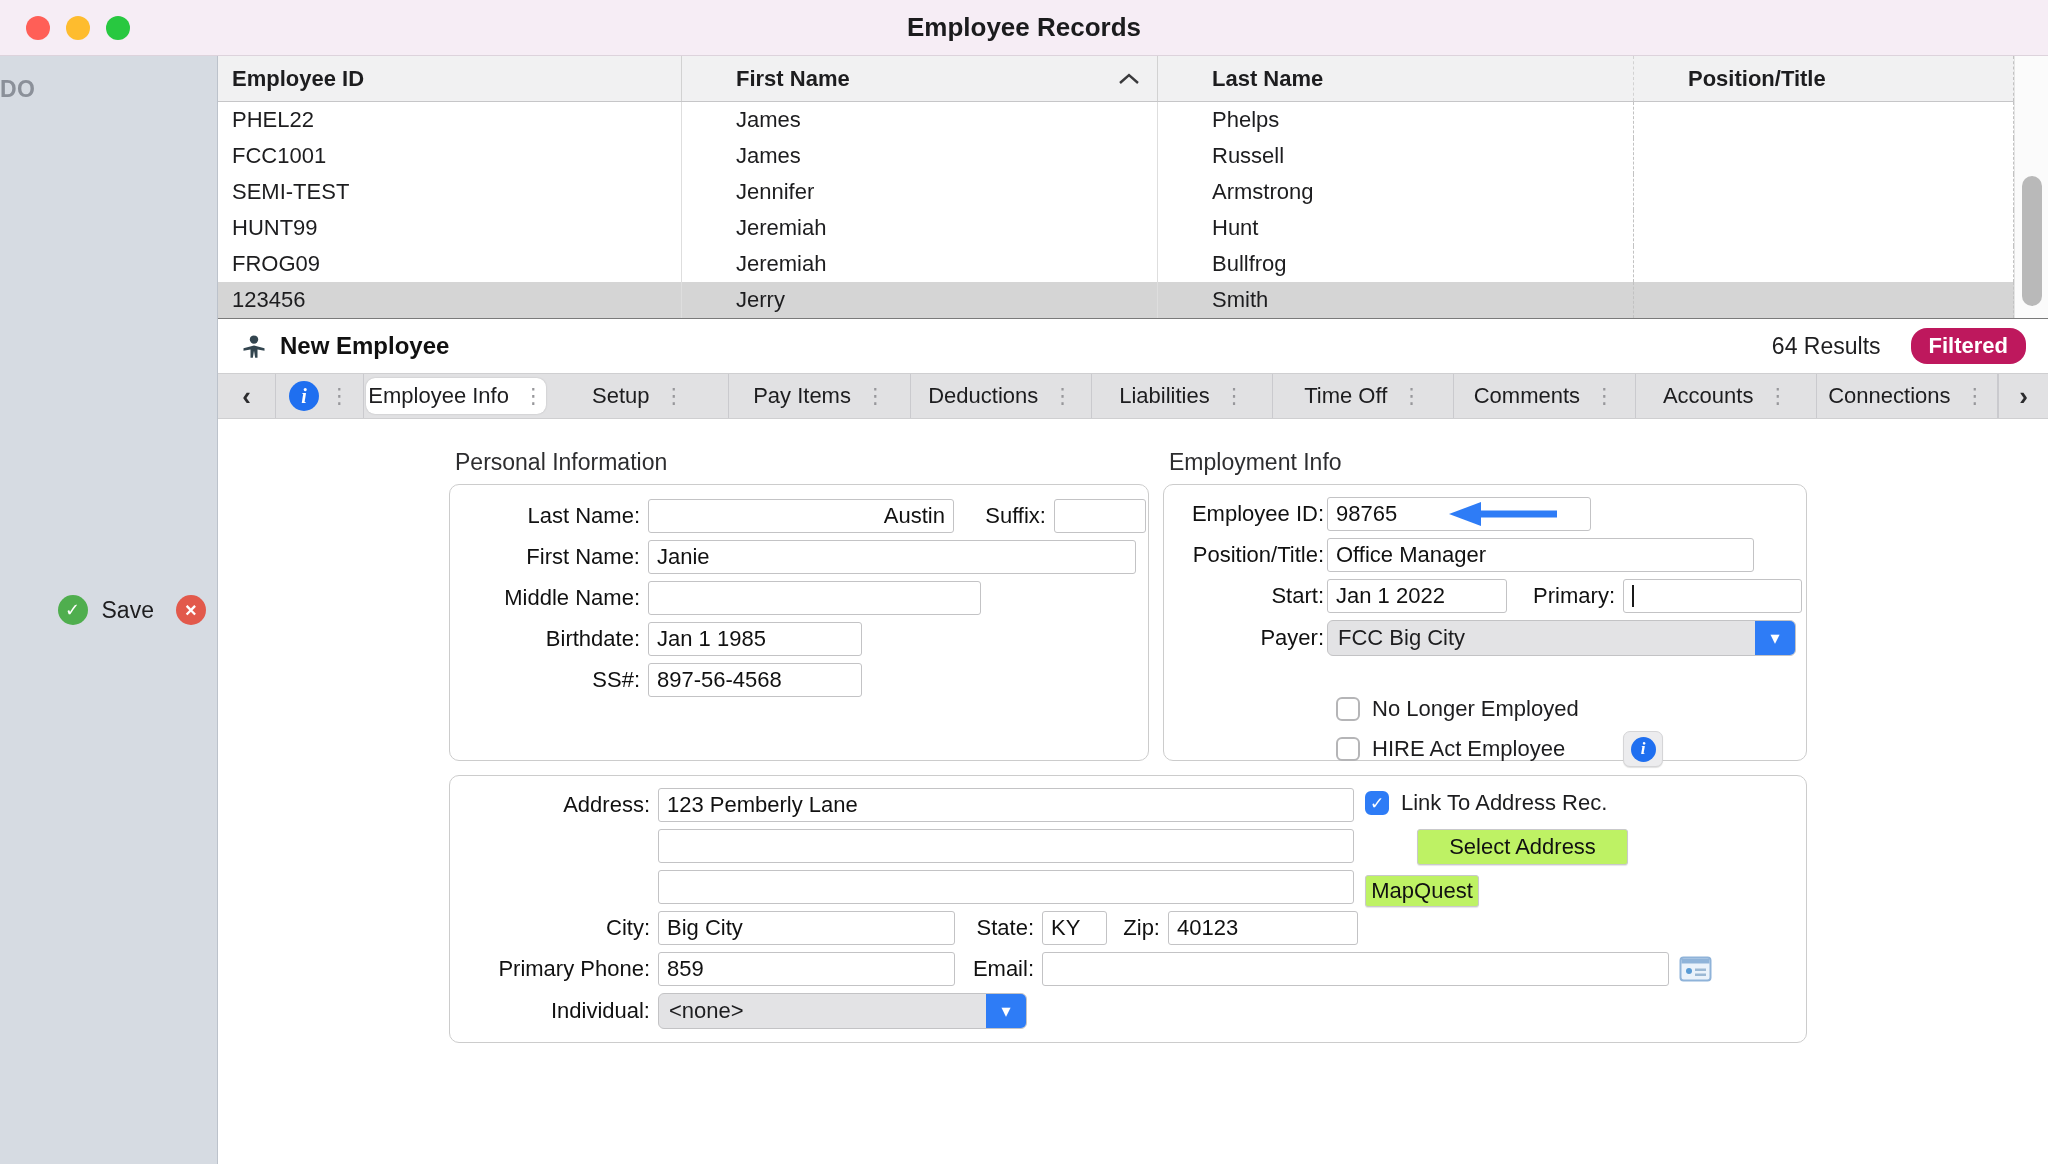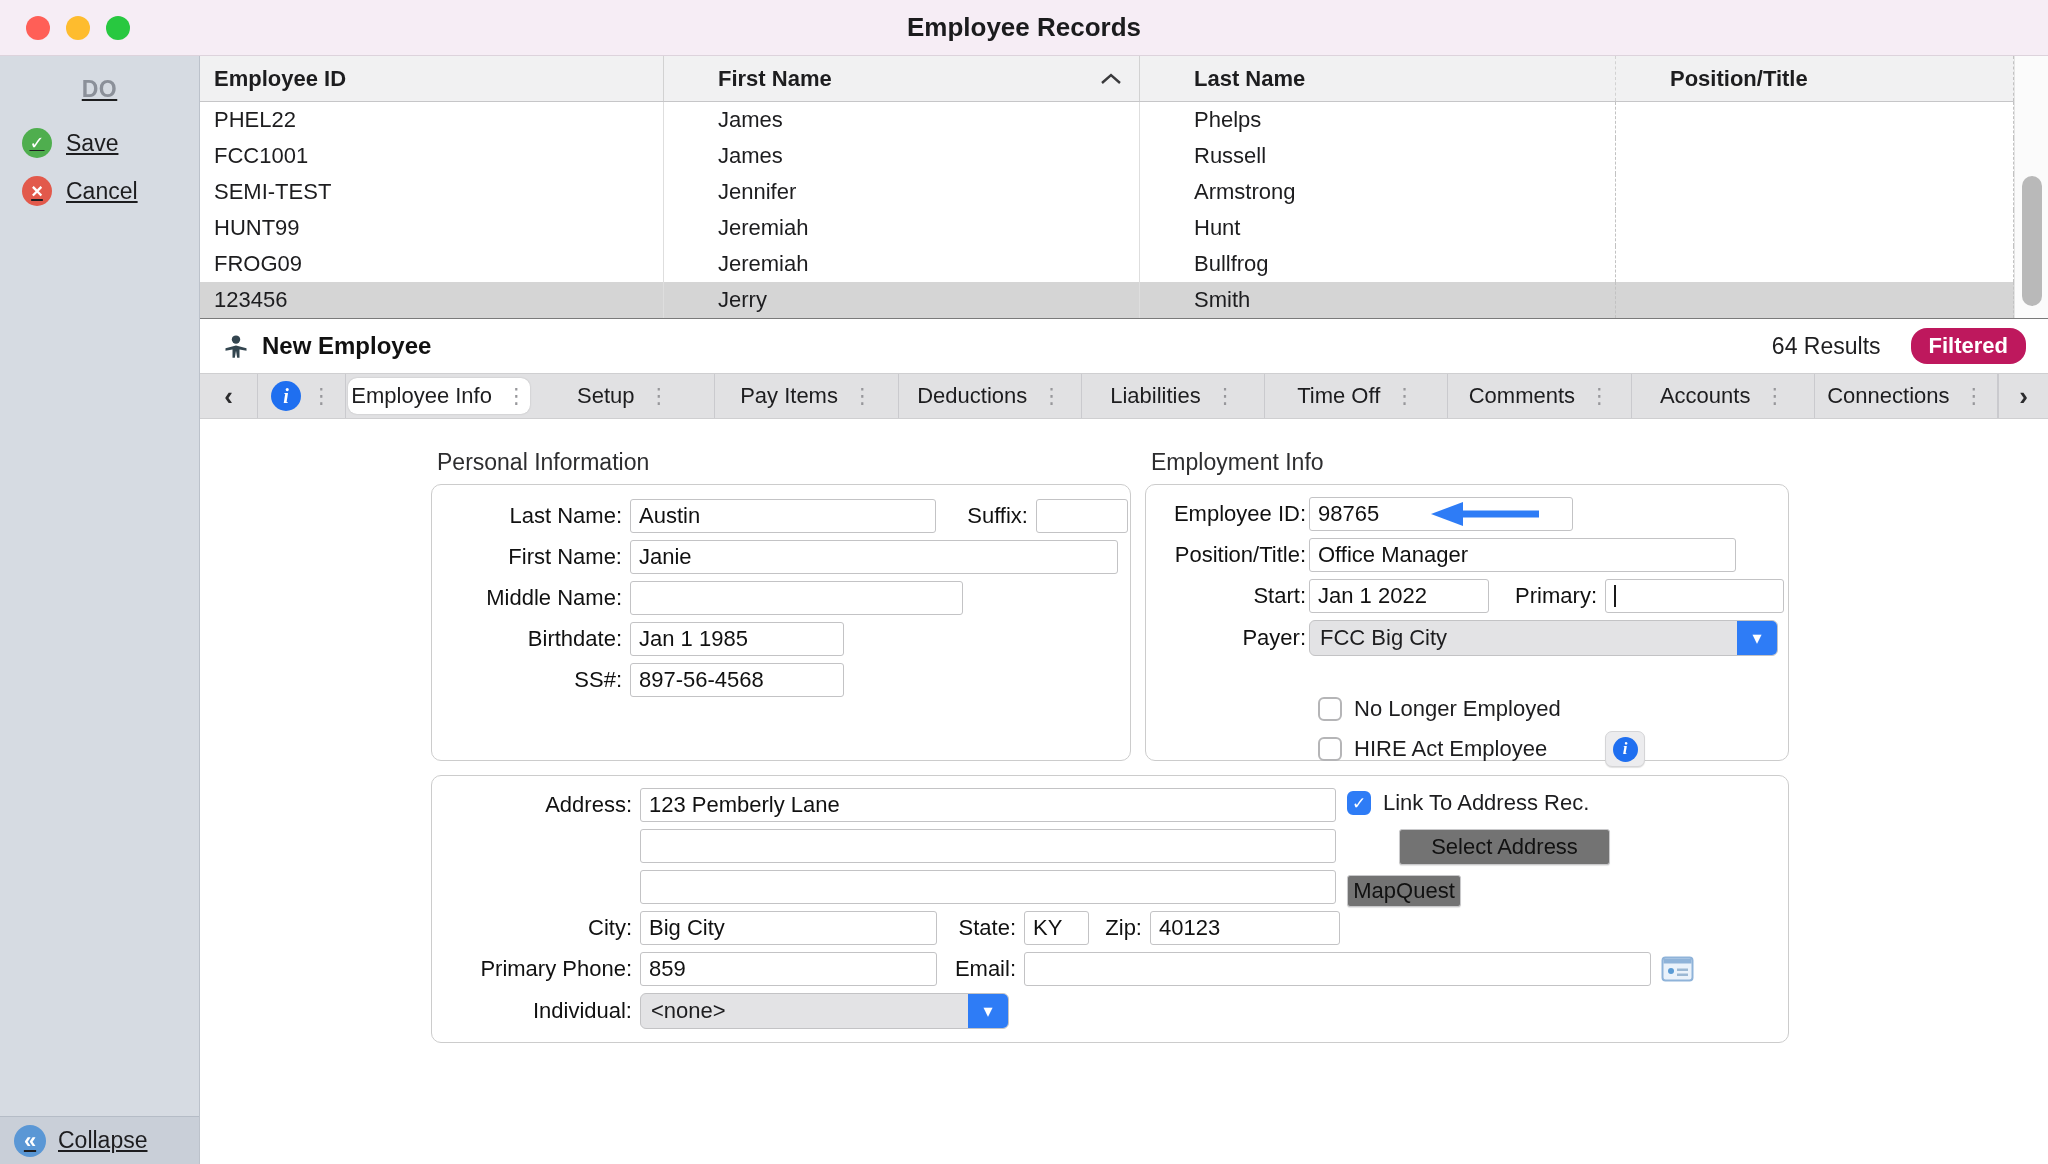--- a/index.html
+++ b/index.html
@@ -24,23 +24,23 @@
   .light.yellow { background: #febc2e; }
   .light.green  { background: #28c840; }
   .win-title {
     position: absolute; left: 0; right: 0; text-align: center;
     font-weight: 700; font-size: 26px; color: #1b1b1d;
   }
 
   
   .appbody { flex: 1; display: flex; min-height: 0; }
   .sidebar {
-    width: 200px; flex: 0 0 auto; background: #d6dbe2;
+    width: 218px; flex: 0 0 auto; background: #d6dbe2;
     border-right: 1px solid #bcc2cb;
-    display: flex; flex-direction: column; text-decoration: underline;
+    display: flex; flex-direction: row;
   }
   .sidebar-header {
     text-align: center; color: #8b9099; font-weight: 700;
     font-size: 23px; padding: 20px 0 16px; letter-spacing: .5px;
   }
   .side-item {
     display: flex; align-items: center; gap: 14px;
     padding: 9px 0 9px 22px; font-size: 23px; cursor: default;
   }
   .icon-circle {
@@ -175,21 +175,21 @@
   .checkbox.checked { background: #2e7cf6; border-color: #2e7cf6; }
   .info-btn {
     margin-left: 46px; width: 40px; height: 36px; background: #ececee;
     border: 1px solid #d5d5d7; border-radius: 7px;
     display: inline-flex; align-items: center; justify-content: center; cursor: default;
     box-shadow: 0 1px 1px rgba(0,0,0,.12);
   }
 
   .addr-right { position: absolute; left: 915px; top: 14px; width: 430px; }
   .btn {
-    font: inherit; font-size: 22px; color: #111; background: #737373;
+    font: inherit; font-size: 22px; color: #111; background: #bef264;
     border: 1px solid #c9c9cb; border-radius: 3px; cursor: default;
     box-shadow: 0 1px 1px rgba(0,0,0,.10);
   }
   .btn.select-address { margin: 4px 0 10px 52px; width: 211px; height: 36px; }
   .btn.mapquest { width: 114px; height: 32px; }
   .email-icon { margin-left: 10px; flex: 0 0 auto; }
 </style>
 </head>
 <body>
 
@@ -354,21 +354,21 @@
 
       <div class="content">
 
         <div class="sections-row">
 
           <section>
             <div class="section-label">Personal Information</div>
             <div class="group-box personal-box">
               <div class="form-row">
                 <span class="flabel w178">Last Name:</span>
-                <input class="field" style="width: 333px;" value="Austin">
+                <input class="field" style="width: 333px; text-align: right;" value="Austin">
                 <span class="flabel w92">Suffix:</span>
                 <input class="field" style="width: 92px;" value="">
               </div>
               <div class="form-row">
                 <span class="flabel w178">First Name:</span>
                 <input class="field" style="width: 503px;" value="Janie">
               </div>
               <div class="form-row">
                 <span class="flabel w178">Middle Name:</span>
                 <input class="field" style="width: 333px;" value="">

